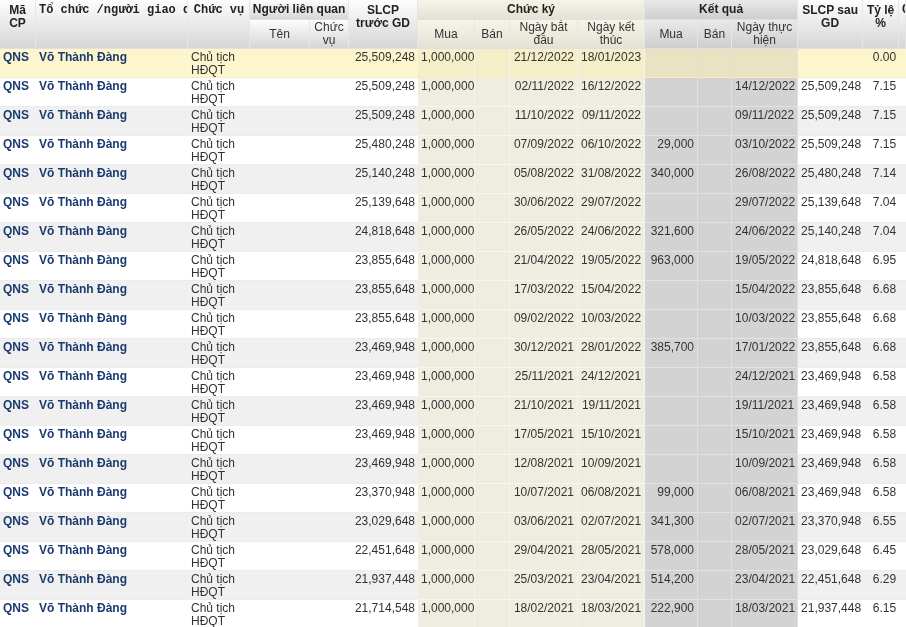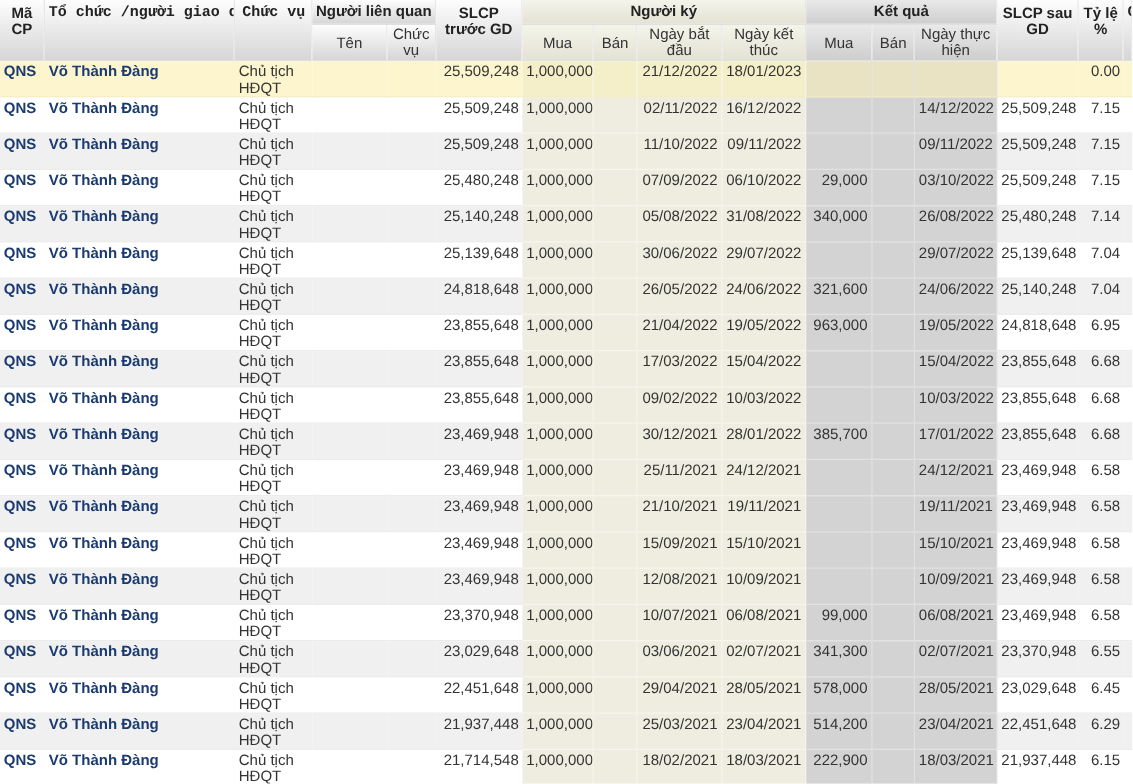--- a/index.html
+++ b/index.html
@@ -66,21 +66,21 @@
         <col style="width:36px">
         <col style="width:7px">
     </colgroup>
     <thead>
       <tr class="gr">
         <th rowspan="2" class="span2">Mã CP</th>
         <th rowspan="2" class="span2 h-left">Tổ chức /người giao dịch</th>
         <th rowspan="2" class="span2 h-left">Chức vụ</th>
         <th colspan="2">Người liên quan</th>
         <th rowspan="2" class="span2">SLCP trước GD</th>
-        <th colspan="4" class="bg-b">Người ký</th>
+        <th colspan="4" class="bg-b">Chức ký</th>
         <th colspan="3" class="bg-g">Kết quả</th>
         <th rowspan="2" class="span2">SLCP sau GD</th>
         <th rowspan="2" class="span2">Tỷ lệ %</th>
         <th rowspan="2" class="span2 h-left">G</th>
       </tr>
       <tr class="sub">
         <th class="subth">Tên</th>
         <th class="subth">Chức vụ</th>
         <th class="subth bg-b">Mua</th>
         <th class="subth bg-b">Bán</th>
@@ -328,21 +328,21 @@
         </tr>
         <tr>
           <td class="c-left c-link">QNS</td>
           <td class="c-left c-link">Võ Thành Đàng</td>
           <td class="c-left">Chủ tịch HĐQT</td>
           <td class="c-left"></td>
           <td class="c-left"></td>
           <td class="c-num">23,469,948</td>
           <td class="c-num bg-b">1,000,000</td>
           <td class="c-num bg-b"></td>
-          <td class="c-num bg-b">15/09/2021</td>
+          <td class="c-num bg-b">17/05/2021</td>
           <td class="c-num bg-b">15/10/2021</td>
           <td class="c-num bg-g"></td>
           <td class="c-num bg-g"></td>
           <td class="c-num bg-g">15/10/2021</td>
           <td class="c-num">23,469,948</td>
           <td class="c-num">6.58</td>
           <td></td>
         </tr>
         <tr>
           <td class="c-left c-link">QNS</td>

